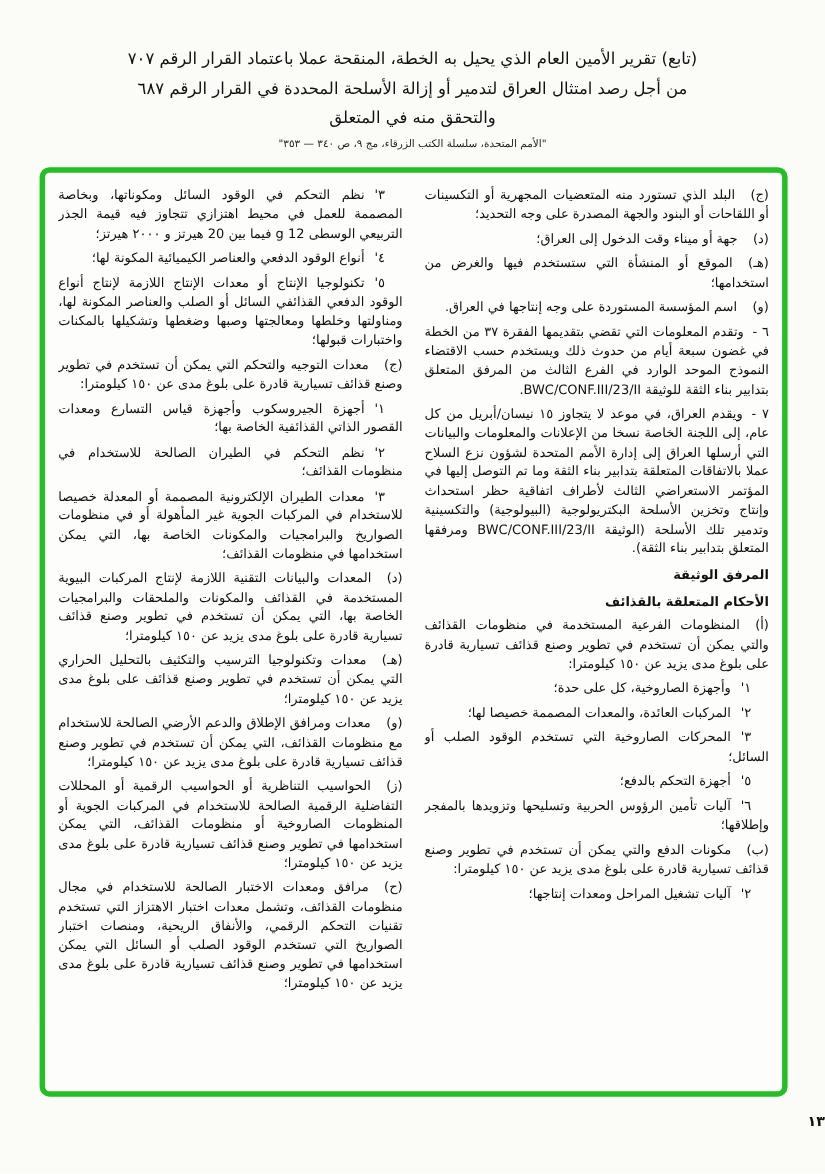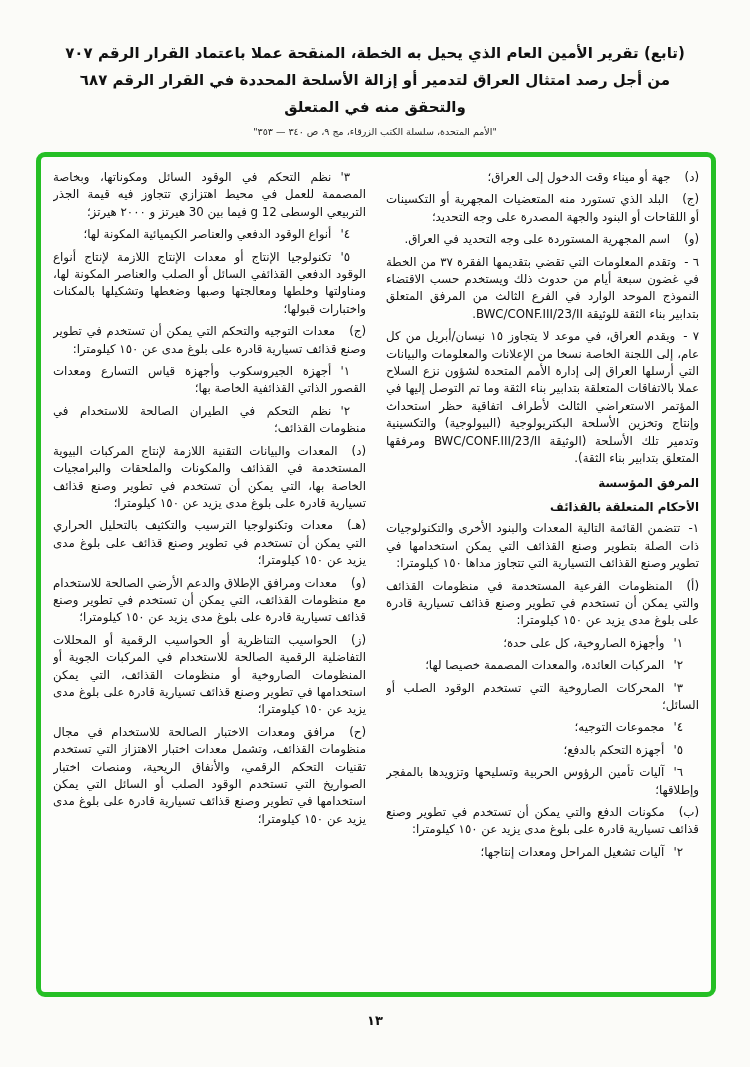--- a/index.html
+++ b/index.html
@@ -7,21 +7,21 @@
     width: 750px; height: 1067px;
     background: #fbfbf8;
     font-family: "DejaVu Sans", sans-serif;
     color: #111;
     overflow: hidden;
   }
   .page { width: 750px; height: 1067px; box-sizing: border-box; padding-top: 40px; }
 
   
   .header { direction: rtl; text-align: center; padding: 0 30px; }
-  .h-line { font-weight: 700; font-size: 15px; line-height: 27px; }
+  .h-line { font-weight: 400; font-size: 15px; line-height: 27px; }
   .h-source { font-size: 9.5px; line-height: 16px; margin-top: 3px; color: #222; }
 
   
   .frame {
     box-sizing: border-box;
     margin: 12px 34px 0 36px;
     height: 845px;
     border: 5px solid #25bf25;
     border-radius: 9px;
     padding: 12px 12px;
@@ -41,89 +41,89 @@
   }
   .p { margin: 0 0 5px 0; }
   .p .marker { font-weight: 400; margin-left: 10px; white-space: nowrap; }
   .p.item .marker { margin-left: 14px; }
   .p.num { text-indent: 16px; }
   .p.num .marker { margin-left: 9px; }
   .p.heading { font-weight: 700; margin: 7px 0 4px 0; text-align: right; }
   .p.para .marker { margin-left: 8px; }
 
   
-  .footer { text-align: center; margin-top: 16px; font-size: 13px; font-weight: 700; direction: rtl; }
+  .footer { margin-top: 16px; font-size: 13px; font-weight: 700; direction: rtl; }
 </style>
 </head>
 <body>
 
 <div class="page">
 
   <div class="header">
     <div class="h-line">(تابع) تقرير الأمين العام الذي يحيل به الخطة، المنقحة عملا باعتماد القرار الرقم ٧٠٧</div>
     <div class="h-line">من أجل رصد امتثال العراق لتدمير أو إزالة الأسلحة المحددة في القرار الرقم ٦٨٧</div>
     <div class="h-line">والتحقق منه في المتعلق</div>
     <div class="h-source">"الأمم المتحدة، سلسلة الكتب الزرقاء، مج ٩، ص ٣٤٠ — ٣٥٣"</div>
   </div>
 
   <div class="frame">
 
     <div class="col">
 
+        <div class="p item"><span class="marker">(ج)</span><span>البلد الذي تستورد منه المتعضيات المجهرية أو التكسينات أو اللقاحات أو البنود والجهة المصدرة على وجه التحديد؛</span></div>
+
         <div class="p item"><span class="marker">(د)</span><span>جهة أو ميناء وقت الدخول إلى العراق؛</span></div>
 
-        <div class="p item"><span class="marker">(ج)</span><span>البلد الذي تستورد منه المتعضيات المجهرية أو التكسينات أو اللقاحات أو البنود والجهة المصدرة على وجه التحديد؛</span></div>
+        <div class="p item"><span class="marker">(هـ)</span><span>الموقع أو المنشأة التي ستستخدم فيها والغرض من استخدامها؛</span></div>
 
-
-        <div class="p item"><span class="marker">(و)</span><span>اسم المجهرية المستوردة على وجه التحديد في العراق.</span></div>
+        <div class="p item"><span class="marker">(و)</span><span>اسم المؤسسة المستوردة على وجه إنتاجها في العراق.</span></div>
 
         <div class="p para"><span class="marker">٦ -</span><span>وتقدم المعلومات التي تقضي بتقديمها الفقرة ٣٧ من الخطة في غضون سبعة أيام من حدوث ذلك ويستخدم حسب الاقتضاء النموذج الموحد الوارد في الفرع الثالث من المرفق المتعلق بتدابير بناء الثقة للوثيقة BWC/CONF.III/23/II.</span></div>
 
         <div class="p para"><span class="marker">٧ -</span><span>ويقدم العراق، في موعد لا يتجاوز ١٥ نيسان/أبريل من كل عام، إلى اللجنة الخاصة نسخا من الإعلانات والمعلومات والبيانات التي أرسلها العراق إلى إدارة الأمم المتحدة لشؤون نزع السلاح عملا بالاتفاقات المتعلقة بتدابير بناء الثقة وما تم التوصل إليها في المؤتمر الاستعراضي الثالث لأطراف اتفاقية حظر استحداث وإنتاج وتخزين الأسلحة البكتريولوجية (البيولوجية) والتكسينية وتدمير تلك الأسلحة (الوثيقة BWC/CONF.III/23/II ومرفقها المتعلق بتدابير بناء الثقة).</span></div>
 
-        <div class="p heading"><span>المرفق المؤسسة</span></div>
+        <div class="p heading"><span>المرفق الوثيقة</span></div>
 
         <div class="p heading"><span>الأحكام المتعلقة بالقذائف</span></div>
 
-        <div class="p para"><span class="marker">١-</span><span>تتضمن القائمة التالية المعدات والبنود الأخرى والتكنولوجيات ذات الصلة بتطوير وصنع القذائف التي يمكن استخدامها في تطوير وصنع القذائف التسيارية التي تتجاوز مداها ١٥٠ كيلومترا:</span></div>
 
         <div class="p item"><span class="marker">(أ)</span><span>المنظومات الفرعية المستخدمة في منظومات القذائف والتي يمكن أن تستخدم في تطوير وصنع قذائف تسيارية قادرة على بلوغ مدى يزيد عن ١٥٠ كيلومترا:</span></div>
 
         <div class="p num"><span class="marker">١'</span><span>وأجهزة الصاروخية، كل على حدة؛</span></div>
 
         <div class="p num"><span class="marker">٢'</span><span>المركبات العائدة، والمعدات المصممة خصيصا لها؛</span></div>
 
         <div class="p num"><span class="marker">٣'</span><span>المحركات الصاروخية التي تستخدم الوقود الصلب أو السائل؛</span></div>
 
-        <div class="p num"><span class="marker">٤'</span><span>مجموعات التوجيه؛</span></div>
 
         <div class="p num"><span class="marker">٥'</span><span>أجهزة التحكم بالدفع؛</span></div>
 
         <div class="p num"><span class="marker">٦'</span><span>آليات تأمين الرؤوس الحربية وتسليحها وتزويدها بالمفجر وإطلاقها؛</span></div>
 
         <div class="p item"><span class="marker">(ب)</span><span>مكونات الدفع والتي يمكن أن تستخدم في تطوير وصنع قذائف تسيارية قادرة على بلوغ مدى يزيد عن ١٥٠ كيلومترا:</span></div>
 
 
         <div class="p num"><span class="marker">٢'</span><span>آليات تشغيل المراحل ومعدات إنتاجها؛</span></div>
       </div>
 
     <div class="col">
 
-        <div class="p num"><span class="marker">٣'</span><span>نظم التحكم في الوقود السائل ومكوناتها، وبخاصة المصممة للعمل في محيط اهتزازي تتجاوز فيه قيمة الجذر التربيعي الوسطى 12 g فيما بين 30 هيرتز و ٢٠٠٠ هيرتز؛</span></div>
+        <div class="p num"><span class="marker">٣'</span><span>نظم التحكم في الوقود السائل ومكوناتها، وبخاصة المصممة للعمل في محيط اهتزازي تتجاوز فيه قيمة الجذر التربيعي الوسطى 12 g فيما بين 20 هيرتز و ٢٠٠٠ هيرتز؛</span></div>
 
         <div class="p num"><span class="marker">٤'</span><span>أنواع الوقود الدفعي والعناصر الكيميائية المكونة لها؛</span></div>
 
         <div class="p num"><span class="marker">٥'</span><span>تكنولوجيا الإنتاج أو معدات الإنتاج اللازمة لإنتاج أنواع الوقود الدفعي القذائفي السائل أو الصلب والعناصر المكونة لها، ومناولتها وخلطها ومعالجتها وصبها وضغطها وتشكيلها بالمكنات واختبارات قبولها؛</span></div>
 
         <div class="p item"><span class="marker">(ج)</span><span>معدات التوجيه والتحكم التي يمكن أن تستخدم في تطوير وصنع قذائف تسيارية قادرة على بلوغ مدى عن ١٥٠ كيلومترا:</span></div>
 
         <div class="p num"><span class="marker">١'</span><span>أجهزة الجيروسكوب وأجهزة قياس التسارع ومعدات القصور الذاتي القذائفية الخاصة بها؛</span></div>
 
         <div class="p num"><span class="marker">٢'</span><span>نظم التحكم في الطيران الصالحة للاستخدام في منظومات القذائف؛</span></div>
 
+        <div class="p num"><span class="marker">٣'</span><span>معدات الطيران الإلكترونية المصممة أو المعدلة خصيصا للاستخدام في المركبات الجوية غير المأهولة أو في منظومات الصواريخ والبرامجيات والمكونات الخاصة بها، التي يمكن استخدامها في منظومات القذائف؛</span></div>
 
         <div class="p item"><span class="marker">(د)</span><span>المعدات والبيانات التقنية اللازمة لإنتاج المركبات البيوية المستخدمة في القذائف والمكونات والملحقات والبرامجيات الخاصة بها، التي يمكن أن تستخدم في تطوير وصنع قذائف تسيارية قادرة على بلوغ مدى يزيد عن ١٥٠ كيلومترا؛</span></div>
 
         <div class="p item"><span class="marker">(هـ)</span><span>معدات وتكنولوجيا الترسيب والتكثيف بالتحليل الحراري التي يمكن أن تستخدم في تطوير وصنع قذائف على بلوغ مدى يزيد عن ١٥٠ كيلومترا؛</span></div>
 
         <div class="p item"><span class="marker">(و)</span><span>معدات ومرافق الإطلاق والدعم الأرضي الصالحة للاستخدام مع منظومات القذائف، التي يمكن أن تستخدم في تطوير وصنع قذائف تسيارية قادرة على بلوغ مدى يزيد عن ١٥٠ كيلومترا؛</span></div>
 
         <div class="p item"><span class="marker">(ز)</span><span>الحواسيب التناظرية أو الحواسيب الرقمية أو المحللات التفاضلية الرقمية الصالحة للاستخدام في المركبات الجوية أو المنظومات الصاروخية أو منظومات القذائف، التي يمكن استخدامها في تطوير وصنع قذائف تسيارية قادرة على بلوغ مدى يزيد عن ١٥٠ كيلومترا؛</span></div>
 
         <div class="p item"><span class="marker">(ح)</span><span>مرافق ومعدات الاختبار الصالحة للاستخدام في مجال منظومات القذائف، وتشمل معدات اختبار الاهتزاز التي تستخدم تقنيات التحكم الرقمي، والأنفاق الريحية، ومنصات اختبار الصواريخ التي تستخدم الوقود الصلب أو السائل التي يمكن استخدامها في تطوير وصنع قذائف تسيارية قادرة على بلوغ مدى يزيد عن ١٥٠ كيلومترا؛</span></div>

